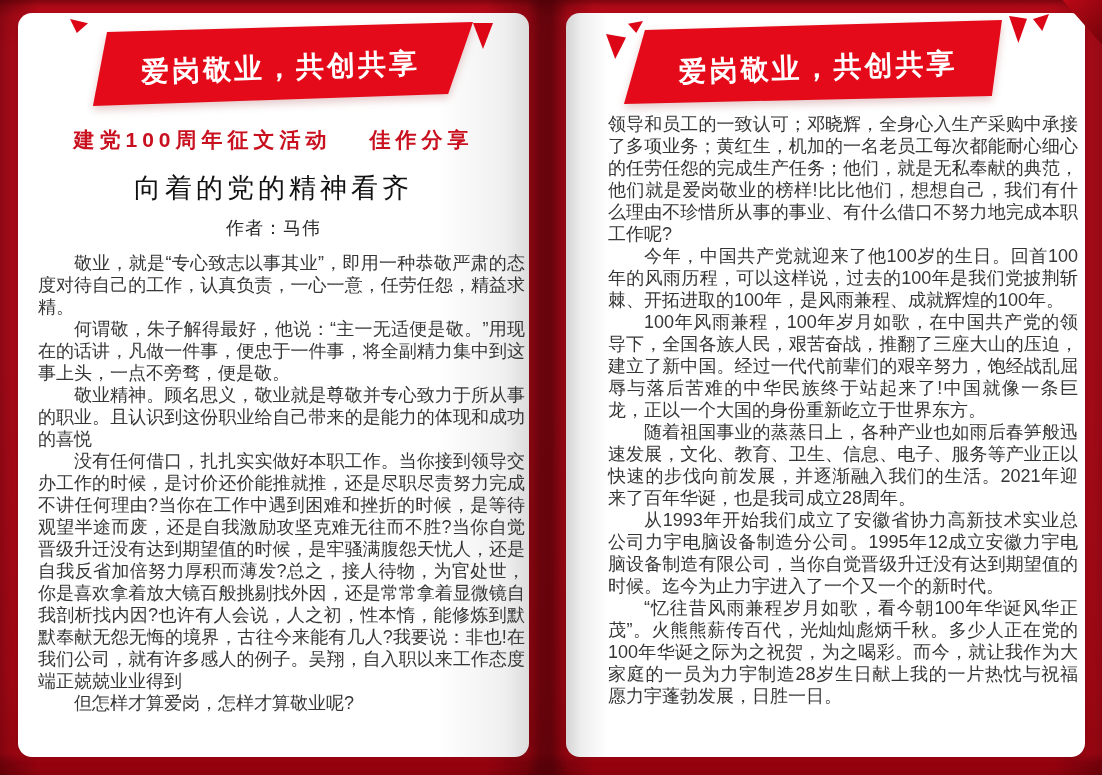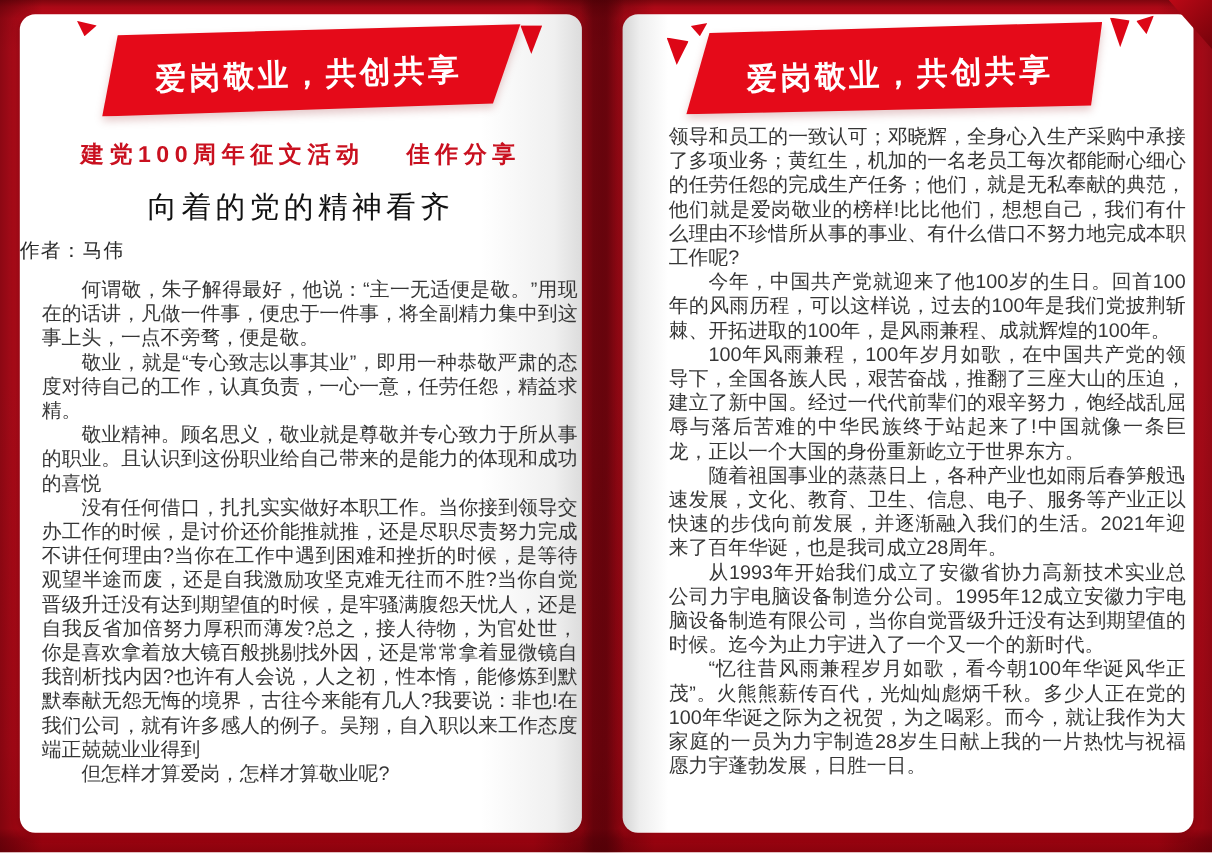--- a/index.html
+++ b/index.html
@@ -69,21 +69,21 @@
   .subtitle{
     position:absolute;top:113px;left:0;width:100%;
     display:flex;justify-content:center;gap:38px;
     color:#c9101f;font-size:21px;font-weight:bold;letter-spacing:5px;white-space:nowrap;
   }
   .essay-title{
     position:absolute;top:157px;left:0;width:100%;text-align:center;
     color:#111111;font-size:27px;font-weight:normal;letter-spacing:4px;
   }
   .author{
-    position:absolute;top:203px;left:0;width:100%;text-align:left;
+    position:absolute;top:203px;left:0;width:100%;text-align:center;
     color:#2b2b2b;font-size:18px;letter-spacing:1px;
   }
   
   .body-text{
     position:absolute;color:#363636;font-size:18px;line-height:22px;
     text-align:justify;
   }
   .body-text p{margin:0;text-indent:2em;}
   .body-text p.no-indent{text-indent:0;}
   .body-left{top:239px;left:20px;width:487px;}
@@ -106,22 +106,22 @@
 
     <div class="subtitle">
       <span>建党100周年征文活动</span>
       <span>佳作分享</span>
     </div>
 
     <div class="essay-title">向着的党的精神看齐</div>
     <div class="author">作者：马伟</div>
 
     <div class="body-text body-left">
+      <p>敬业，就是“专心致志以事其业”，即用一种恭敬严肃的态度对待自己的工作，认真负责，一心一意，任劳任怨，精益求精。</p>
       <p>何谓敬，朱子解得最好，他说：“主一无适便是敬。”用现在的话讲，凡做一件事，便忠于一件事，将全副精力集中到这事上头，一点不旁骛，便是敬。</p>
-      <p>敬业，就是“专心致志以事其业”，即用一种恭敬严肃的态度对待自己的工作，认真负责，一心一意，任劳任怨，精益求精。</p>
       <p>敬业精神。顾名思义，敬业就是尊敬并专心致力于所从事的职业。且认识到这份职业给自己带来的是能力的体现和成功的喜悦</p>
       <p>没有任何借口，扎扎实实做好本职工作。当你接到领导交办工作的时候，是讨价还价能推就推，还是尽职尽责努力完成不讲任何理由?当你在工作中遇到困难和挫折的时候，是等待观望半途而废，还是自我激励攻坚克难无往而不胜?当你自觉晋级升迁没有达到期望值的时候，是牢骚满腹怨天忧人，还是自我反省加倍努力厚积而薄发?总之，接人待物，为官处世，你是喜欢拿着放大镜百般挑剔找外因，还是常常拿着显微镜自我剖析找内因?也许有人会说，人之初，性本惰，能修炼到默默奉献无怨无悔的境界，古往今来能有几人?我要说：非也!在我们公司，就有许多感人的例子。吴翔，自入职以来工作态度端正兢兢业业得到</p>
       <p>但怎样才算爱岗，怎样才算敬业呢?</p>
     </div>
   </div>
 
   <div class="page page-right">
     <div class="banner banner-right">
       <div class="shape"></div>
       <div class="label">爱岗敬业，共创共享</div>

